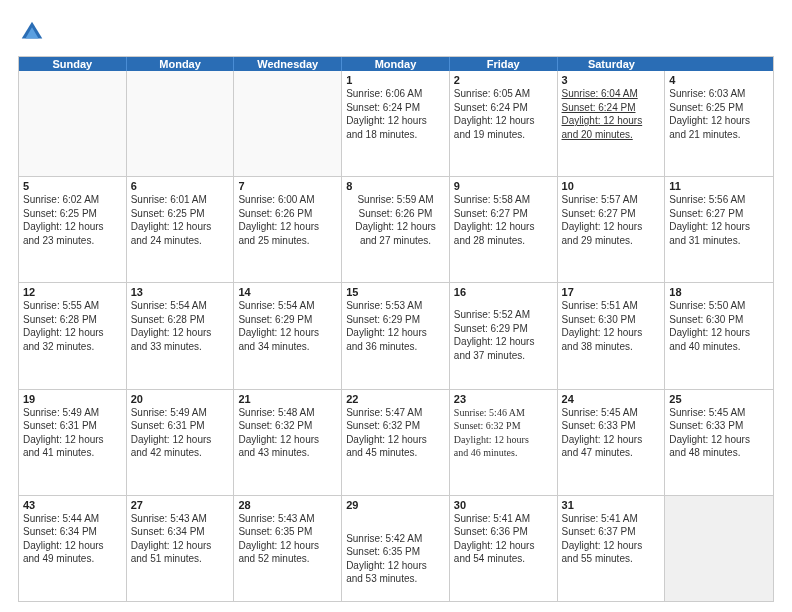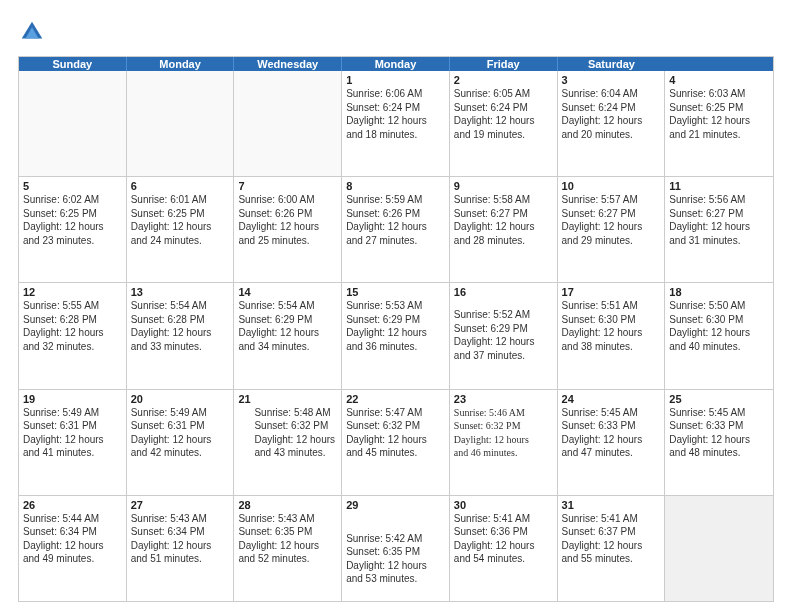--- a/index.html
+++ b/index.html
@@ -162,21 +162,21 @@
           </div>
           <div class="cal-cell">
             <span class="day-num">2</span>
             <div class="cell-text" style="white-space: pre-line;">Sunrise: 6:05 AM
 Sunset: 6:24 PM
 Daylight: 12 hours
 and 19 minutes.</div>
           </div>
           <div class="cal-cell">
             <span class="day-num">3</span>
-            <div class="cell-text" style="white-space: pre-line;">Sunrise: 6:04 AM
+            <div class="cell-text" style="white-space: pre-line; text-decoration: underline;">Sunrise: 6:04 AM
 Sunset: 6:24 PM
 Daylight: 12 hours
 and 20 minutes.</div>
           </div>
           <div class="cal-cell">
             <span class="day-num">4</span>
             <div class="cell-text" style="white-space: pre-line;">Sunrise: 6:03 AM
 Sunset: 6:25 PM
 Daylight: 12 hours
 and 21 minutes.</div>
@@ -199,21 +199,21 @@
           </div>
           <div class="cal-cell">
             <span class="day-num">7</span>
             <div class="cell-text" style="white-space: pre-line;">Sunrise: 6:00 AM
 Sunset: 6:26 PM
 Daylight: 12 hours
 and 25 minutes.</div>
           </div>
           <div class="cal-cell">
             <span class="day-num">8</span>
-            <div class="cell-text" style="white-space: pre-line;">Sunrise: 5:59 AM
+            <div class="cell-text" style="white-space: pre-line; text-align: center;">Sunrise: 5:59 AM
 Sunset: 6:26 PM
 Daylight: 12 hours
 and 27 minutes.</div>
           </div>
           <div class="cal-cell">
             <span class="day-num">9</span>
             <div class="cell-text" style="white-space: pre-line;">Sunrise: 5:58 AM
 Sunset: 6:27 PM
 Daylight: 12 hours
 and 28 minutes.</div>
@@ -294,21 +294,21 @@
           </div>
           <div class="cal-cell">
             <span class="day-num">20</span>
             <div class="cell-text" style="white-space: pre-line;">Sunrise: 5:49 AM
 Sunset: 6:31 PM
 Daylight: 12 hours
 and 42 minutes.</div>
           </div>
           <div class="cal-cell">
             <span class="day-num">21</span>
-            <div class="cell-text" style="white-space: pre-line; margin-left: 16px;">Sunrise: 5:48 AM
+            <div class="cell-text" style="white-space: pre-line;">Sunrise: 5:48 AM
 Sunset: 6:32 PM
 Daylight: 12 hours
 and 43 minutes.</div>
           </div>
           <div class="cal-cell">
             <span class="day-num">22</span>
             <div class="cell-text" style="white-space: pre-line;">Sunrise: 5:47 AM
 Sunset: 6:32 PM
 Daylight: 12 hours
 and 45 minutes.</div>
@@ -330,21 +330,21 @@
           <div class="cal-cell">
             <span class="day-num">25</span>
             <div class="cell-text" style="white-space: pre-line;">Sunrise: 5:45 AM
 Sunset: 6:33 PM
 Daylight: 12 hours
 and 48 minutes.</div>
           </div>
         </div>
         <div class="cal-row">
           <div class="cal-cell">
-            <span class="day-num">26</span>
+            <span class="day-num">43</span>
             <div class="cell-text" style="white-space: pre-line;">Sunrise: 5:44 AM
 Sunset: 6:34 PM
 Daylight: 12 hours
 and 49 minutes.</div>
           </div>
           <div class="cal-cell">
             <span class="day-num">27</span>
             <div class="cell-text" style="white-space: pre-line;">Sunrise: 5:43 AM
 Sunset: 6:34 PM
 Daylight: 12 hours

